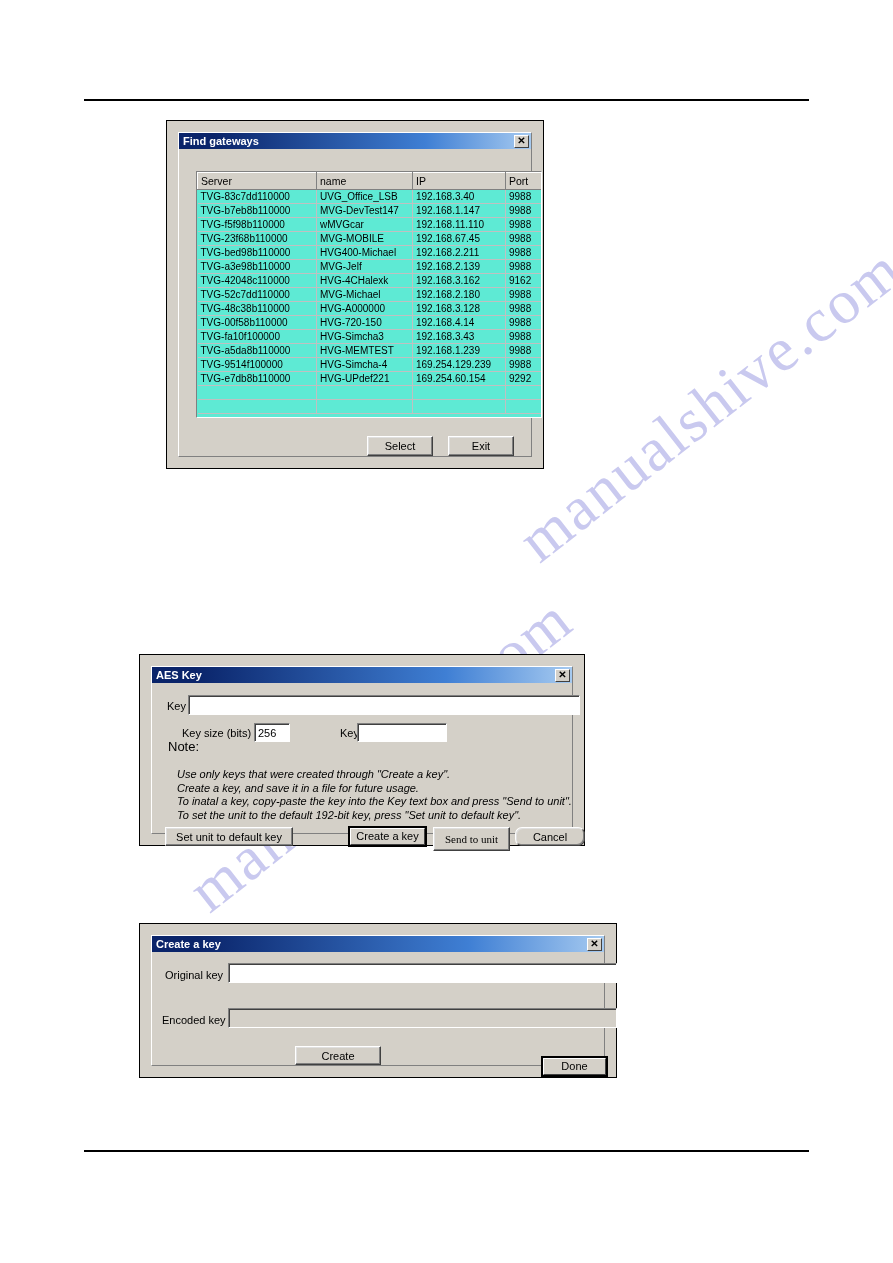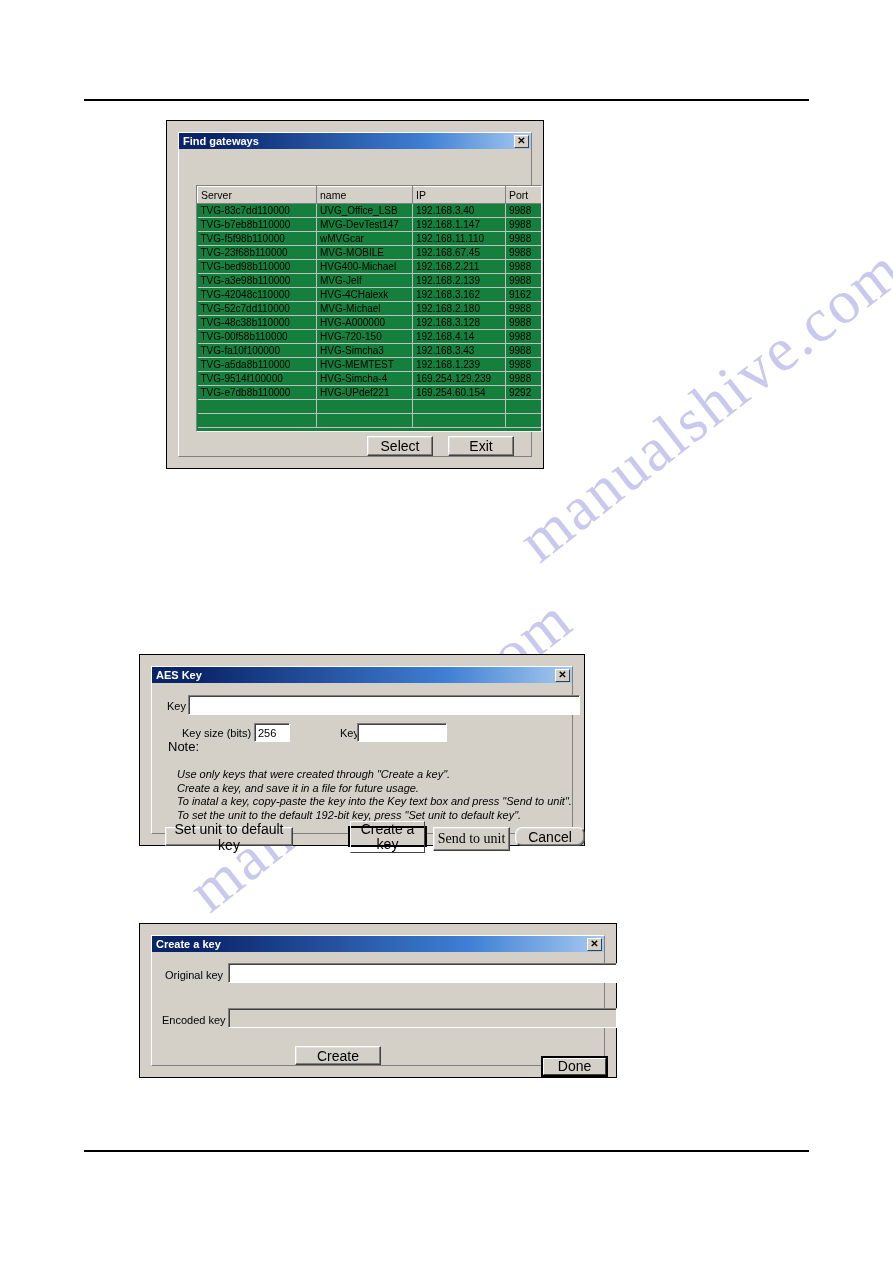--- a/index.html
+++ b/index.html
@@ -98,24 +98,24 @@
   
   #find-gateways {
     left: 166px;
     top: 120px;
     width: 378px;
     height: 349px;
   }
   .grid-wrap {
     position: absolute;
     left: 17px;
-    top: 52px;
+    top: 38px;
     width: 346px;
     height: 247px;
-    background: #15803d;
+    background: #5eead4;
     border: 1px solid #808080;
     border-right-color: #ffffff;
     border-bottom-color: #ffffff;
     box-sizing: border-box;
     overflow: hidden;
   }
   table.grid {
     border-collapse: collapse;
     width: 100%;
     table-layout: fixed;
@@ -149,21 +149,21 @@
   .col-ip     { width: 86px; }
   .col-port   { width: 47px; }
 
   .btn {
     background: #d4d0c8;
     border: 1px solid #ffffff;
     border-right-color: #404040;
     border-bottom-color: #404040;
     box-shadow: inset -1px -1px 0 #808080, inset 1px 1px 0 #dfdfdf;
     font-family: "Liberation Sans", sans-serif;
-    font-size: 14px;
+    font-size: 11px;
     color: #000000;
     text-align: center;
     box-sizing: border-box;
     cursor: default;
     display: flex;
     align-items: center;
     justify-content: center;
   }
   .btn.default {
     border: 2px solid #000000;

